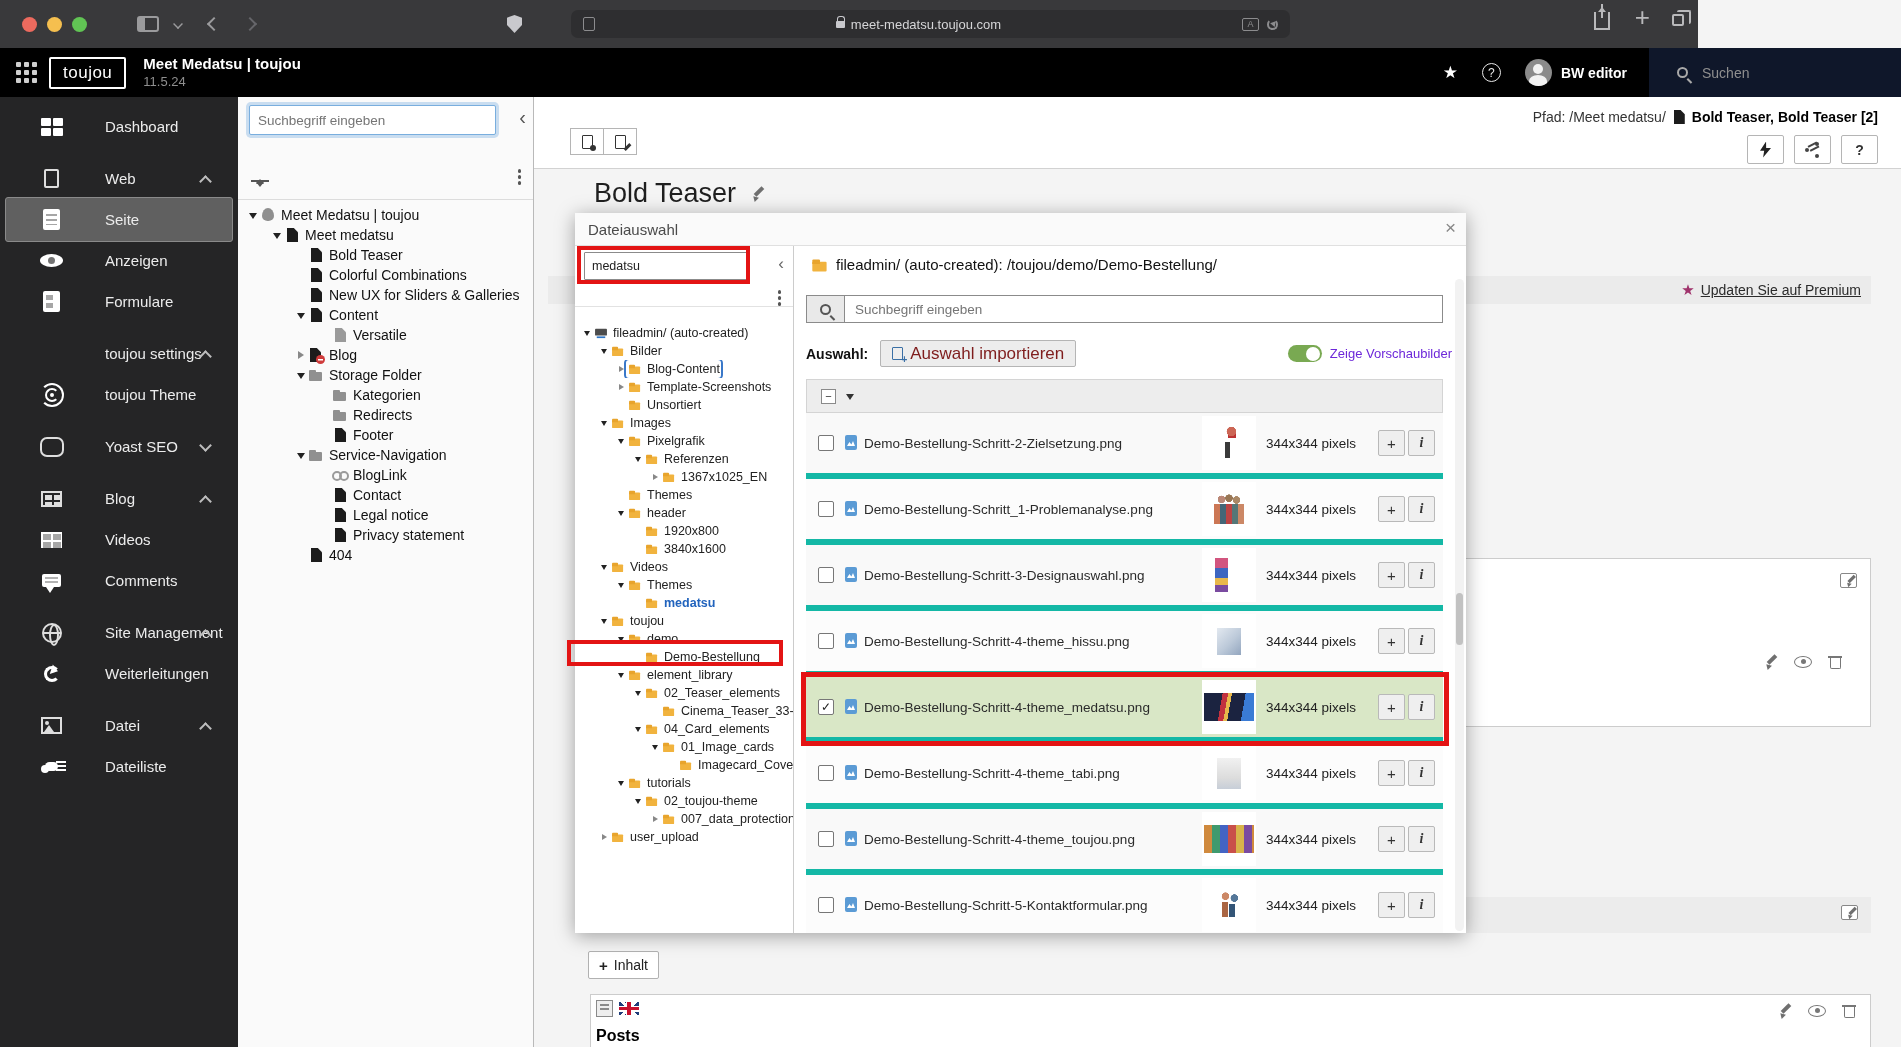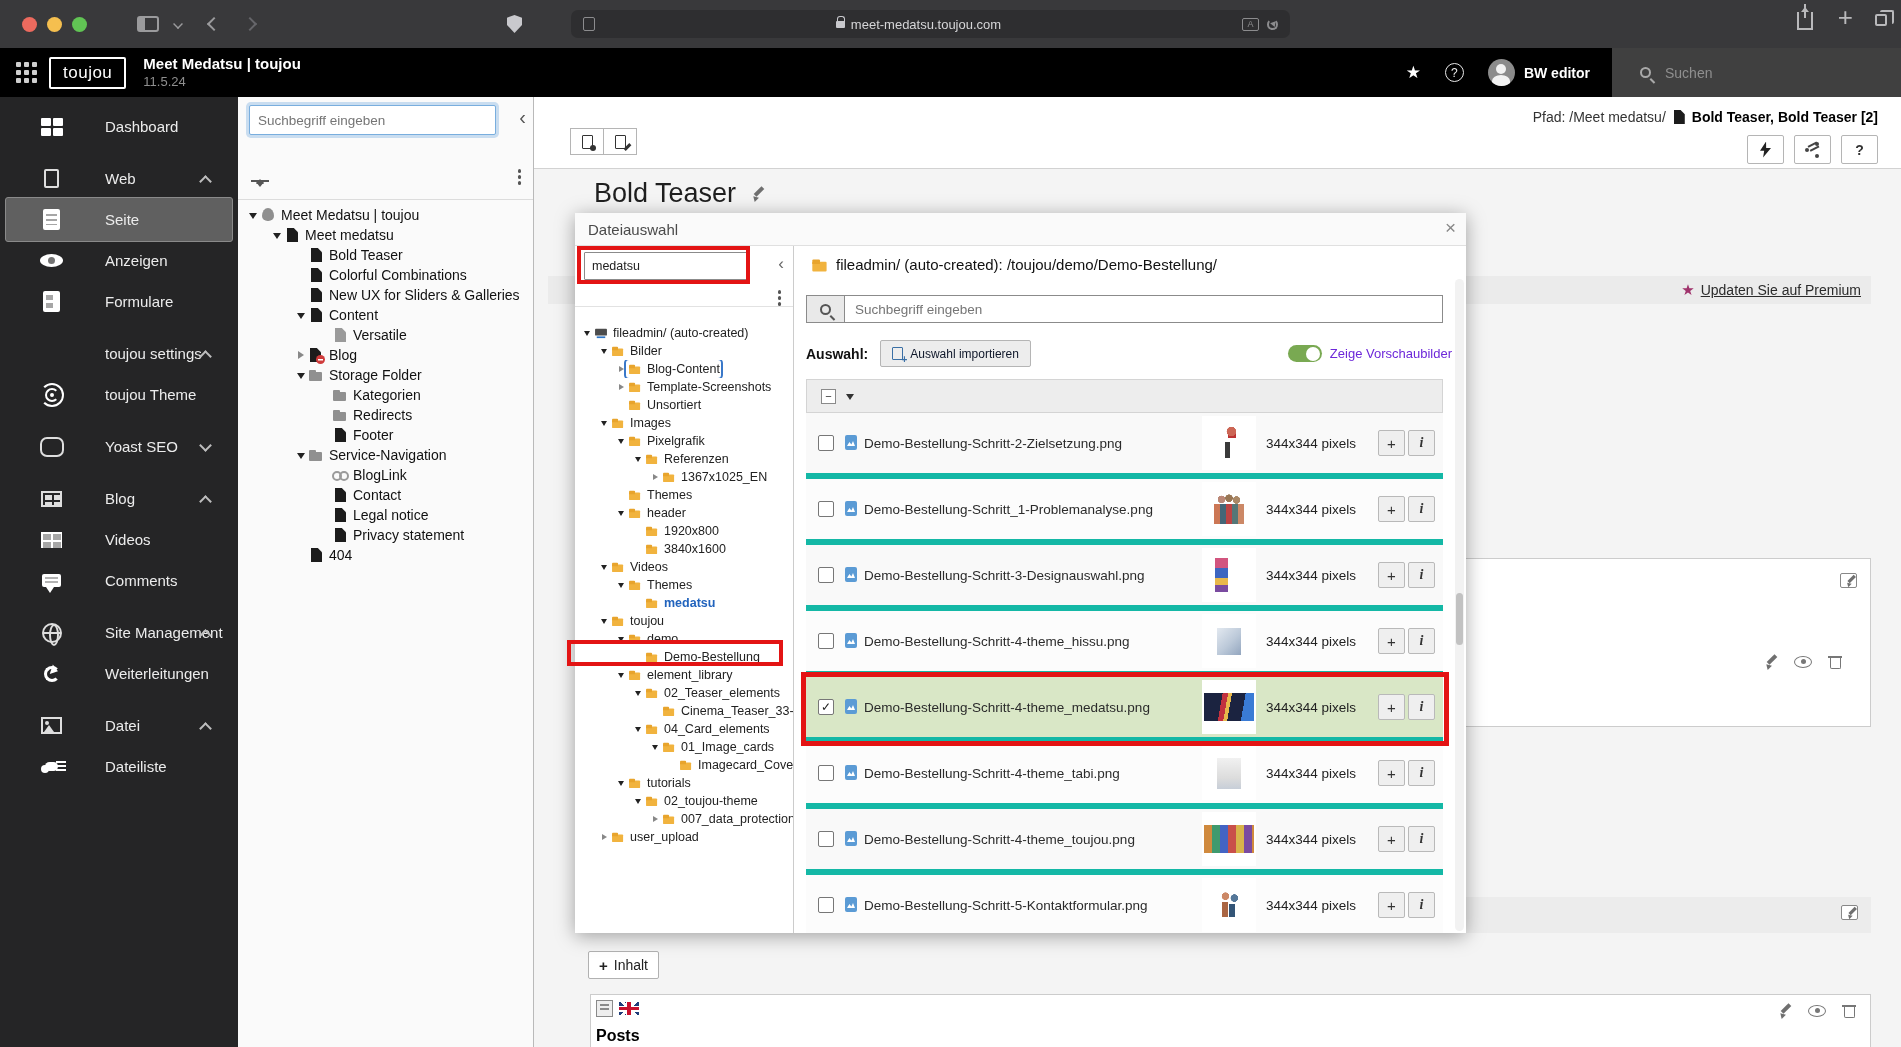--- a/index.html
+++ b/index.html
@@ -1,20 +1,20 @@
 <!DOCTYPE html>
 <html><head>
 <meta charset="utf-8">
 <style>
   html,body{margin:0;padding:0;background:#111;}
   *{box-sizing:border-box;font-family:"Liberation Sans",sans-serif;}
   .stage{position:relative;width:1901px;height:1047px;overflow:hidden;background:#f4f4f4;}
 
   
-  .chrome{position:absolute;left:0;top:0;width:1901px;height:48px;background:#39393b;display:flex;align-items:center;}
+  .chrome{position:absolute;left:0;top:0;width:1698px;height:48px;background:#39393b;display:flex;align-items:center;}
   .tl{width:15px;height:15px;border-radius:50%;margin-right:10px;}
   .tl.r{background:#ec6a5e;margin-left:22px}.tl.y{background:#f5bf4f}.tl.g{background:#61c454}
   .win-sb{width:22px;height:16px;border:2px solid #9b9b9d;border-radius:3px;position:relative;margin-left:40px;}
   .win-sb::before{content:"";position:absolute;left:0;top:0;bottom:0;width:6px;background:#9b9b9d;}
   .chev{width:10px;height:10px;border-left:2.5px solid #9b9b9d;border-bottom:2.5px solid #9b9b9d;}
   .chev.dn{transform:rotate(-45deg) scale(.7);margin-left:14px;}
   .chev.bk{transform:rotate(45deg);margin-left:26px;}
   .chev.fw{transform:rotate(225deg);margin-left:26px;border-color:#66666a;}
   .shield{width:15px;height:18px;background:#c9c9cd;clip-path:polygon(50% 0,100% 15%,100% 55%,50% 100%,0 55%,0 15%);margin-left:252px;}
   .urlbar{position:absolute;left:571px;top:10px;width:719px;height:28px;background:#2e2e30;border-radius:7px;display:flex;align-items:center;color:#d6d6d8;font-size:13px;}
@@ -39,21 +39,21 @@
   .sitetitle{margin-left:17px;line-height:1.25;}
   .sitetitle .st1{font-size:15px;font-weight:700;}
   .sitetitle .st2{font-size:13px;color:#8f8f8f;}
   .t3right{position:absolute;right:0;top:0;height:49px;display:flex;align-items:center;}
   .tb-star{color:#fff;font-size:17px;margin-right:24px;}
   .tb-help{width:19px;height:19px;border:1.8px solid #e8e8e8;border-radius:50%;font-size:12px;display:flex;align-items:center;justify-content:center;margin-right:24px;color:#e8e8e8;}
   .avatar{width:27px;height:27px;border-radius:50%;background:#8b8b8b;position:relative;overflow:hidden;margin-right:9px;}
   .avatar::before{content:"";position:absolute;left:8.5px;top:5px;width:10px;height:10px;border-radius:50%;background:#f2f2f2;}
   .avatar::after{content:"";position:absolute;left:4.5px;top:16px;width:18px;height:12px;border-radius:50% 50% 0 0;background:#f2f2f2;}
   .tb-user{font-size:14px;font-weight:700;margin-right:22px;}
-  .t3search{width:289px;height:49px;background:#404040;display:flex;align-items:center;}
+  .t3search{width:252px;height:49px;background:#0f172a;display:flex;align-items:center;}
   .mag{width:11px;height:11px;border:2px solid #a9a9a9;border-radius:50%;position:relative;margin-left:28px;}
   .mag::after{content:"";position:absolute;left:9px;top:9px;width:6px;height:2px;background:#a9a9a9;transform:rotate(45deg);transform-origin:left top;}
   .t3search .ph{color:#8f8f8f;font-size:14px;margin-left:14px;}
 
   
   .modsidebar{position:absolute;left:0;top:97px;width:238px;height:950px;background:#252526;padding-top:9px;}
   .mrow{position:relative;height:41px;display:flex;align-items:center;color:#ececec;font-size:15px;}
   .mrow.hdr{margin-top:11px;}
   .mrow .mico{position:absolute;left:33px;width:37px;height:37px;border-radius:2px;display:flex;align-items:center;justify-content:center;}
   .mrow.hdr .mico{background:transparent!important;}
@@ -221,21 +221,21 @@
   .m-right{position:absolute;left:219px;right:0;top:0;bottom:0;overflow:hidden;}
   .mr-folderline{position:absolute;left:18px;top:10px;display:flex;align-items:center;gap:8px;font-size:15px;color:#111;}
   .mr-folderline .ic{transform:scale(1.1);}
   .mr-search{position:absolute;left:12px;top:49px;width:637px;height:28px;border:1px solid #8b8b8b;display:flex;align-items:stretch;background:#fff;}
   .mr-search .magcell{width:38px;background:#e9e9e9;border-right:1px solid #8b8b8b;display:flex;align-items:center;justify-content:center;}
   .mr-search .mag{margin:0;border-color:#555;}
   .mr-search .mag::after{background:#555;}
   .mr-search input{flex:1;border:none;outline:none;font-size:13.5px;padding:0 10px;color:#222;}
   .mr-auswahl{position:absolute;left:12px;top:94px;right:14px;height:27px;display:flex;align-items:center;}
   .aus-label{font-size:14px;font-weight:700;color:#111;}
-  .btn-import{margin-left:12px;height:27px;background:#ededed;border:1px solid #b5b5b5;border-radius:2px;display:inline-flex;align-items:center;gap:7px;padding:0 11px;font-size:12px;color:#0f172a;}
+  .btn-import{margin-left:12px;height:27px;background:#ededed;border:1px solid #b5b5b5;border-radius:2px;display:inline-flex;align-items:center;gap:7px;padding:0 11px;font-size:17px;color:#7f1d1d;}
   .imp-ic{position:relative;width:11px;height:13px;border:1.5px solid #3a6fa5;border-radius:1px;}
   .imp-ic::after{content:"+";position:absolute;right:-5px;bottom:-6px;font-size:10px;font-weight:700;color:#3a6fa5;}
   .toggle-wrap{margin-left:auto;display:flex;align-items:center;gap:8px;font-size:13px;color:#6d28d9;}
   .switch{width:34px;height:17px;border-radius:9px;background:#79a952;position:relative;}
   .switch::after{content:"";position:absolute;right:2px;top:1.5px;width:14px;height:14px;border-radius:50%;background:#fff;}
   .filelist{position:absolute;left:12px;top:133px;width:637px;}
   .fl-head{height:34px;background:#ededed;border:1px solid #d4d4d4;display:flex;align-items:center;padding-left:14px;gap:10px;}
   .selbox{width:15px;height:15px;border:1px solid #8a8a8a;background:#fff;display:flex;align-items:center;justify-content:center;font-size:11px;color:#333;}
   .caret{border:4px solid transparent;border-top:6px solid #333;margin-top:5px;}
   .f-row{height:66px;display:flex;align-items:center;padding:0 8px 0 12px;border-bottom:6px solid #14b8a6;background:#fcfcfc;}

